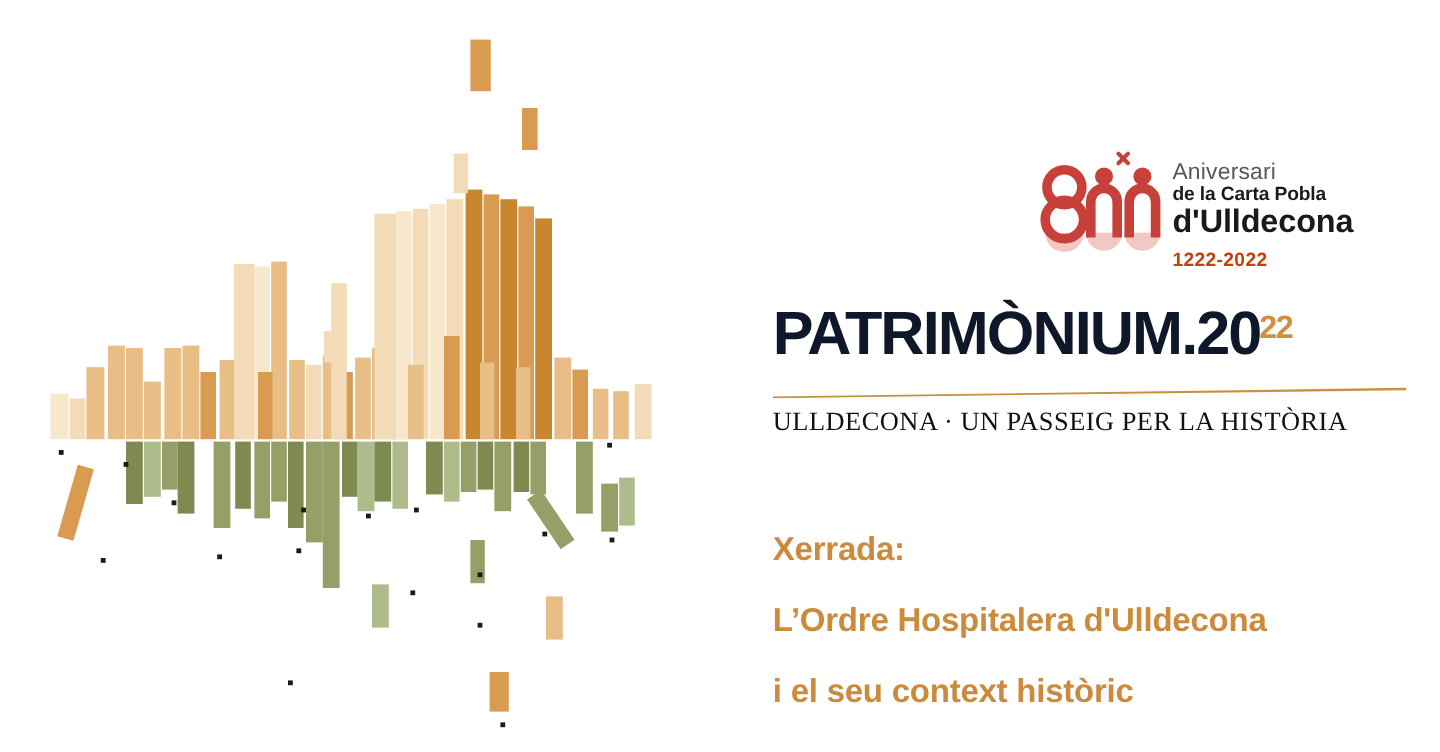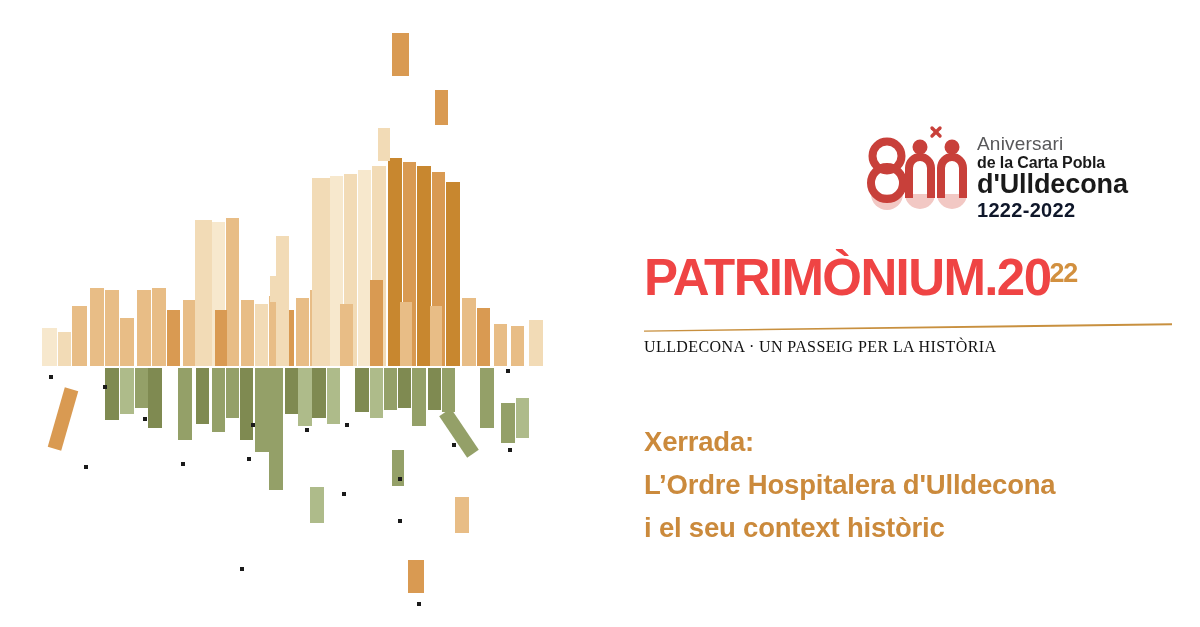--- a/index.html
+++ b/index.html
@@ -20,56 +20,56 @@
   .panel { position:absolute; left:634px; top:0; width:560px; height:531px; }
 
   
   .logo-block { position:absolute; left:225px; top:120px; width:300px; height:105px; }
   .logo-mark { position:absolute; left:0; top:0; width:110px; height:100px; }
   .logo-mark svg { display:block; }
   .logo-text { position:absolute; left:118px; top:14px; line-height:1.0; }
   .logo-l1 { font-size:19px; color:#58585a; letter-spacing:.2px; font-weight:400; }
   .logo-l2 { font-size:16px; color:#1a1a1a; font-weight:bold; letter-spacing:-.1px; margin-top:2px; }
   .logo-l3 { font-size:27px; color:#1a1a1a; font-weight:bold; letter-spacing:-.1px; }
-  .logo-l4 { font-size:20px; color:#0f172a; font-weight:bold; letter-spacing:.3px; margin-top:2px; }
+  .logo-l4 { font-size:16px; color:#c2410c; font-weight:bold; letter-spacing:.3px; margin-top:12px; }
 
   
   .headline { position:absolute; left:10px; top:248px; width:545px; height:70px;
               white-space:nowrap; }
   .headline .main {
     font-family:"Liberation Sans", sans-serif;
-    font-weight:bold; font-size:51px; color:#ef4444;
+    font-weight:bold; font-size:51px; color:#0f172a;
     letter-spacing:-1.6px;
   }
   .headline .sup {
     font-family:"Liberation Sans", sans-serif;
     font-weight:bold; font-size:27px; color:#d2903f;
     letter-spacing:-1.2px;
     position:relative; top:-13px; left:-1px;
   }
 
   .rule { position:absolute; left:10px; top:322px; width:528px; height:10px; }
   .rule svg { display:block; }
 
   .tagline {
     position:absolute; left:10px; top:338px; width:545px;
     font-family:"Liberation Serif", serif;
-    font-size:16px; color:#111; letter-spacing:.4px; white-space:nowrap;
+    font-size:22px; color:#111; letter-spacing:.4px; white-space:nowrap;
   }
   .subtagline {
     position:absolute; left:10px; top:370px; width:545px;
     font-family:"Liberation Sans", sans-serif;
     font-size:16.5px; color:#c08a45; letter-spacing:.15px; white-space:nowrap;
   }
 
   .event { position:absolute; left:10px; top:420px; width:545px; }
   .event div {
     font-family:"Liberation Sans", sans-serif;
     font-weight:bold; font-size:27.5px; color:#cb8a3c;
-    line-height:43px; letter-spacing:-.2px; white-space:nowrap;
+    line-height:43px; letter-spacing:-.2px; white-space:nowrap;margin-top:16px;
   }
 </style>
 </head>
 <body>
 
 <div class="poster">
 
   <div class="graphic">
     <svg id="chart-svg" viewBox="0 0 620 627" xmlns="http://www.w3.org/2000/svg">
         <rect x="42" y="328" width="15" height="38" fill="#f7e8cd"></rect>

